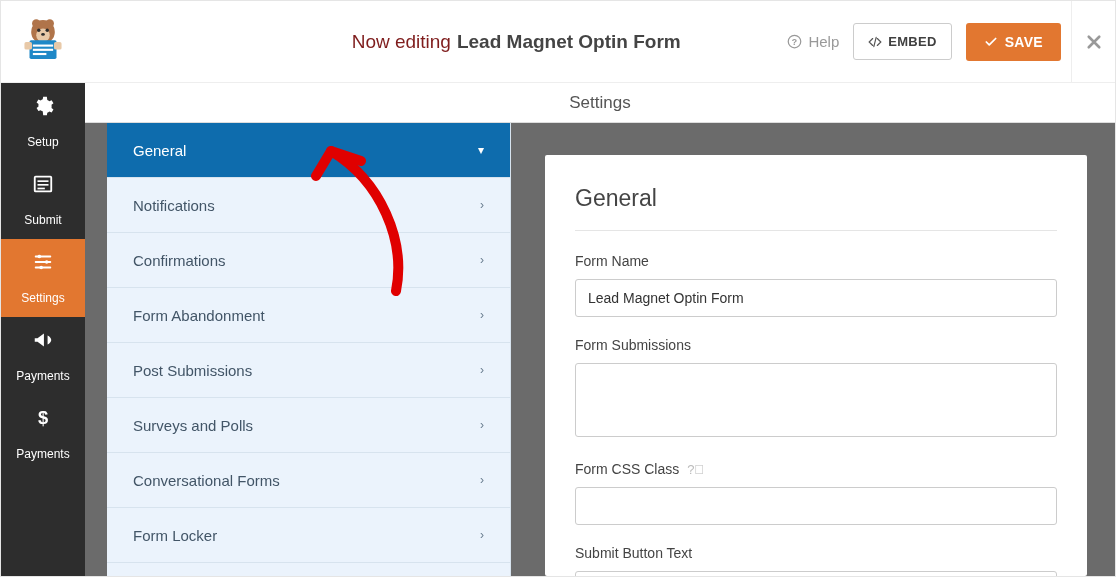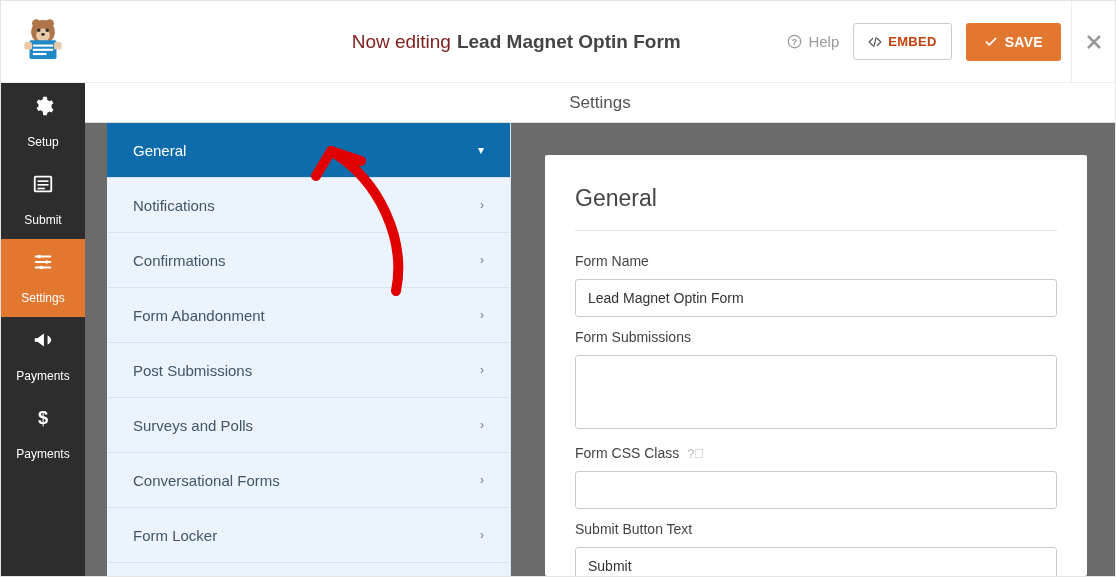--- a/index.html
+++ b/index.html
@@ -5,41 +5,41 @@
     * { margin:0; padding:0; box-sizing:border-box; font-family:"Segoe UI", Arial, sans-serif; }
     body { background:#fff; width:1116px; height:577px; overflow:hidden; position:relative; border:1px solid #e5e5e5;}
     .topbar { position:absolute; top:0; left:0; right:0; height:82px; background:#fff; display:flex; align-items:center; padding:0 0 0 0; border-bottom:1px solid #eee;}
     .logo { width:84px; height:82px; display:flex; align-items:center; justify-content:center; }
     .logo svg { width:54px; height:54px;}
     .title-wrap { flex:1; display:flex; justify-content:center; align-items:center; font-size:19px; color:#444; gap:6px; padding-left:160px;}
     .title-wrap .now-editing { color:#7f1d1d; font-weight:300;}
     .title-wrap .form-title { color:#444; font-weight:700;}
     .top-actions { display:flex; align-items:center; gap:14px; padding-right:10px; }
     .help { color:#999; font-size:15px; display:flex; align-items:center; gap:6px; cursor:pointer;}
-    .embed-btn { background:#fff; border:1px solid #ccc; border-radius:3px; padding:10px 14px; color:#c2410c; font-weight:600; font-size:13px; display:flex; align-items:center; gap:6px; letter-spacing:0.3px; cursor:pointer;}
+    .embed-btn { background:#fff; border:1px solid #ccc; border-radius:3px; padding:10px 14px; color:#404040; font-weight:600; font-size:13px; display:flex; align-items:center; gap:6px; letter-spacing:0.3px; cursor:pointer;}
     .save-btn { background:#e27730; color:#fff; border:none; border-radius:3px; padding:11px 18px; font-weight:700; font-size:14px; display:flex; align-items:center; gap:7px; letter-spacing:0.3px; cursor:pointer;}
     .close-area { width:44px; height:82px; display:flex; align-items:center; justify-content:center; border-left:1px solid #eee; cursor:pointer;}
     .close-area svg { width:18px; height:18px; fill:#999;}
     .sidebar { position:absolute; top:82px; left:0; width:84px; bottom:0; background:#2d2d2d; display:flex; flex-direction:column;}
     .sidebar-item { color:#fff; text-align:center; padding:12px 0 12px; font-size:12px; display:flex; flex-direction:column; align-items:center; gap:18px; cursor:pointer;}
     .sidebar-item.active { background:#e27730;}
     .sidebar-item svg { width:22px; height:22px; fill:#fff;}
     .sidebar-item span { font-size:12px;}
     .app-body { position:absolute; top:82px; left:84px; right:0; bottom:0; display:flex; flex-direction:column;}
     .section-header { height:40px; background:#fff; text-align:center; color:#555; font-size:17px; line-height:40px; border-bottom:1px solid #ddd;}
     .work { flex:1; display:flex; background:#6b6b6b; overflow:hidden;padding-left:22px;}
     .settings-nav { width:404px; background:#ebf3fc; display:flex; flex-direction:column; border-right:1px solid #d7e3ee;}
     .settings-nav .nav-item { height:55px; padding:0 26px; display:flex; align-items:center; justify-content:space-between; color:#425567; border-bottom:1px solid #d7e3ee; font-size:15px; background:#ebf3fc; cursor:pointer;}
     .settings-nav .nav-item.active { background:#0e6cad; color:#fff;}
     .settings-nav .nav-item .chev { font-size:12px; color:#6a7d8f;}
     .settings-nav .nav-item.active .chev { color:#fff;}
     .panel-wrap { flex:1; padding:32px 28px 0 34px; background:#6b6b6b;}
     .panel { background:#fff; border-radius:2px; padding:30px 30px 0 30px; height:100%;}
     .panel h2 { color:#444; font-weight:400; font-size:23px; padding-bottom:18px; border-bottom:1px solid #e5e5e5; margin-bottom:22px;}
-    .field { margin-bottom:12px;}
+    .field { margin-bottom:20px;}
     .field label { display:block; font-size:14px; color:#444; margin-bottom:10px;}
     .field label .hint { color:#bbb; font-size:13px; margin-left:4px;}
     .field input[type=text] { width:100%; height:38px; border:1px solid #ccc; border-radius:3px; padding:0 12px; font-size:14px; color:#333;}
     .field textarea { width:100%; height:74px; border:1px solid #ccc; border-radius:3px; padding:8px 12px; font-size:14px; color:#333; resize:none;}
     .arrow-overlay { position:absolute; top:120px; left:310px; pointer-events:none; z-index:50;}
   </style>
 </head>
 <body>
 
 <div class="topbar">

